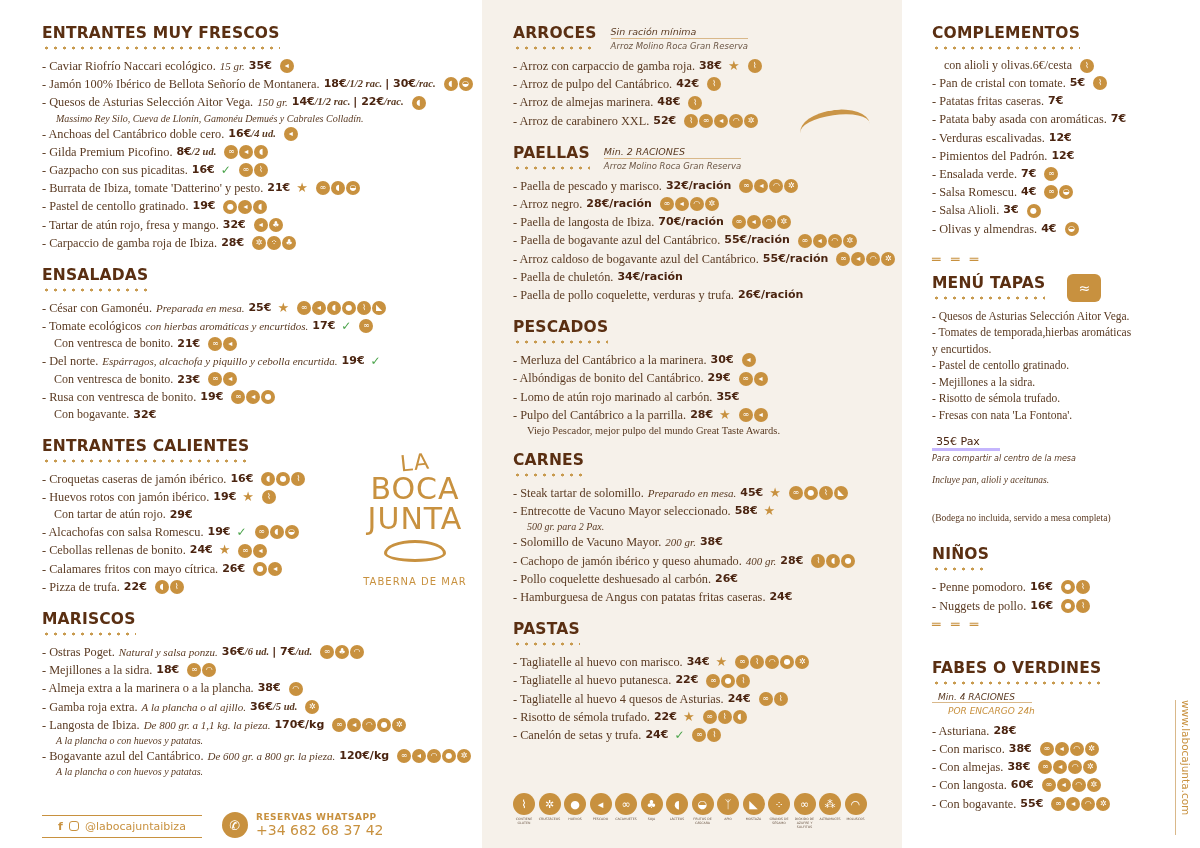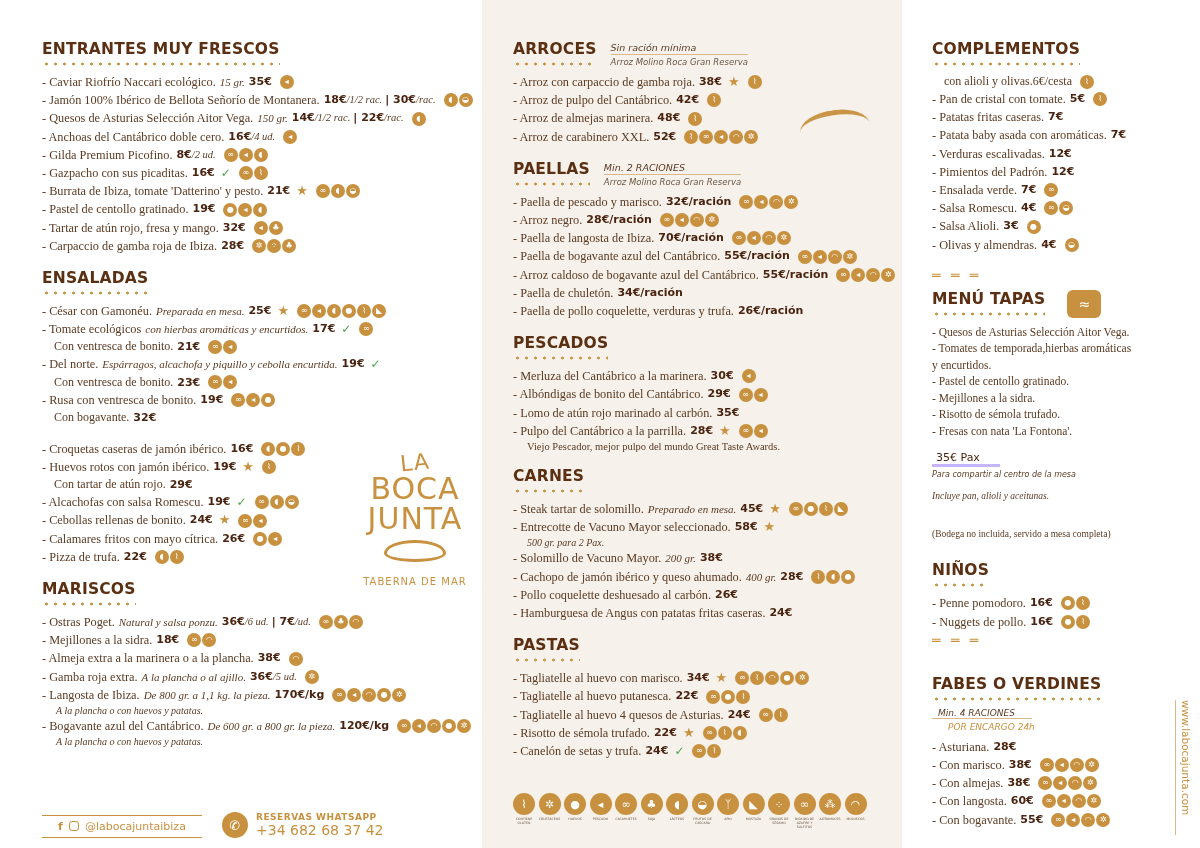--- a/index.html
+++ b/index.html
@@ -1,36 +1,36 @@
 <!DOCTYPE html>
 <html><head>
 <meta charset="utf-8">
 <style>
   * { box-sizing: border-box; margin: 0; padding: 0; }
   html, body { width: 1200px; height: 848px; overflow: hidden; background: #ffffff; }
   body { font-family: "Liberation Serif", "DejaVu Serif", serif; color: #5a3a22; position: relative; }
   .page { position: relative; width: 1200px; height: 848px; }
   .mid-bg { position: absolute; left: 482px; top: 0; width: 420px; height: 848px; background: #f6f1ea; }
-  .col { position: absolute; top: 40px; }
+  .col { position: absolute; top: 24px; }
   .col-left { left: 42px; width: 440px; }
   .col-mid { left: 513px; width: 385px; }
   .col-right { left: 932px; width: 240px; }
 
   .section { margin-bottom: 14px; }
   .sec-head { display: flex; align-items: flex-start; gap: 14px; margin-bottom: 6px; }
   .sec-title { font-family: "DejaVu Sans", sans-serif; font-weight: bold; font-size: 15.5px; letter-spacing: 0.2px; color: #5a2f12; line-height: 18px; }
   .dots { height: 6px; margin-top: 3px; background-image: radial-gradient(circle, #c89a4e 1.4px, transparent 1.6px); background-size: 9px 6px; background-repeat: repeat-x; }
   .sec-note { font-family: "DejaVu Sans", sans-serif; font-style: italic; font-size: 9px; color: #5a3a22; padding-top: 2px; }
   .sec-note .note-main { display: block; font-size: 9.5px; border-bottom: 1px solid #d9b88a; padding-bottom: 1px; margin-bottom: 2px; padding-right: 20px; }
   .sec-note .note-sub { display: block; color: #6b5645; font-size: 8.5px; }
 
   .item { font-size: 12.3px; line-height: 18.2px; color: #5a3a22; white-space: nowrap; display: flex; align-items: center; }
   .item .desc { font-style: italic; font-size: 11px; margin-left: 4px; }
   .item .price { font-family: "DejaVu Sans", sans-serif; font-weight: bold; font-size: 11px; color: #4a2410; margin-left: 4px; }
-  .item .unit { font-style: italic; font-size: 10.5px; }
+  .item .unit { font-style: italic; font-size: 10.5px; font-weight: bold; }
   .sub { font-size: 12px; line-height: 17px; padding-left: 12px; white-space: nowrap; display: flex; align-items: center; }
   .sub-note { font-style: italic; font-size: 10px; line-height: 13px; padding-left: 14px; color: #5a3a22; white-space: nowrap; }
   .sub-note.bold { font-style: normal; font-weight: normal; font-size: 10.5px; }
   .icons { display: inline-flex; gap: 1px; margin-left: 8px; }
   .ic { width: 14px; height: 14px; border-radius: 50%; background: #c8913f; display: inline-flex; align-items: center; justify-content: center; color: #fff; font-size: 8px; font-family: "DejaVu Sans", sans-serif; line-height: 1; }
   .star { color: #c8913f; font-size: 13px; margin-left: 6px; font-family: "DejaVu Sans", sans-serif; }
   .veg { color: #4aa34a; font-size: 12px; margin-left: 6px; font-weight: bold; font-family: "DejaVu Sans", sans-serif; }
 
   .logo { position: absolute; left: 360px; top: 452px; width: 110px; text-align: center; }
   .logo .l1 { font-family: "DejaVu Sans", sans-serif; font-size: 22px; color: #c8913f; letter-spacing: 1px; line-height: 22px; transform: rotate(-6deg); }
@@ -106,20 +106,21 @@
           <span class="name">- Quesos de Asturias Selección Aitor Vega.</span>
           <span class="desc">150 gr.</span>
           <span class="price">14€</span>
           <span class="unit">/1/2 rac.</span>
           <span class="price" style="margin-left: 3px;">| 22€</span>
           <span class="unit">/rac.</span>
           <span class="icons">
             <span class="ic">◖</span>
           </span>
         </div>
+        <div class="sub-note">Massimo Rey Silo, Cueva de Llonín, Gamonéu Demués y Cabrales Colladín.</div>
         <div class="item">
           <span class="name">- Anchoas del Cantábrico doble cero.</span>
           <span class="price">16€</span>
           <span class="unit">/4 ud.</span>
           <span class="icons">
             <span class="ic">◂</span>
           </span>
         </div>
         <div class="item">
           <span class="name">- Gilda Premium Picofino.</span>
@@ -237,20 +238,26 @@
             <span class="ic">◂</span>
             <span class="ic">●</span>
           </span>
         </div>
         <div class="sub">
           <span class="name">Con bogavante.</span>
           <span class="price" style="margin-left: 4px; font-family: &quot;DejaVu Sans&quot;, sans-serif; font-weight: bold; font-size: 11px; color: rgb(74, 36, 16);">32€</span>
         </div>
       </div>
       <div class="section">
+        <div class="sec-head">
+          <div>
+            <div class="sec-title">ENTRANTES CALIENTES</div>
+            <div class="dots"></div>
+          </div>
+        </div>
         <div class="item">
           <span class="name">- Croquetas caseras de jamón ibérico.</span>
           <span class="price">16€</span>
           <span class="icons">
             <span class="ic">◖</span>
             <span class="ic">●</span>
             <span class="ic">⌇</span>
           </span>
         </div>
         <div class="item">

